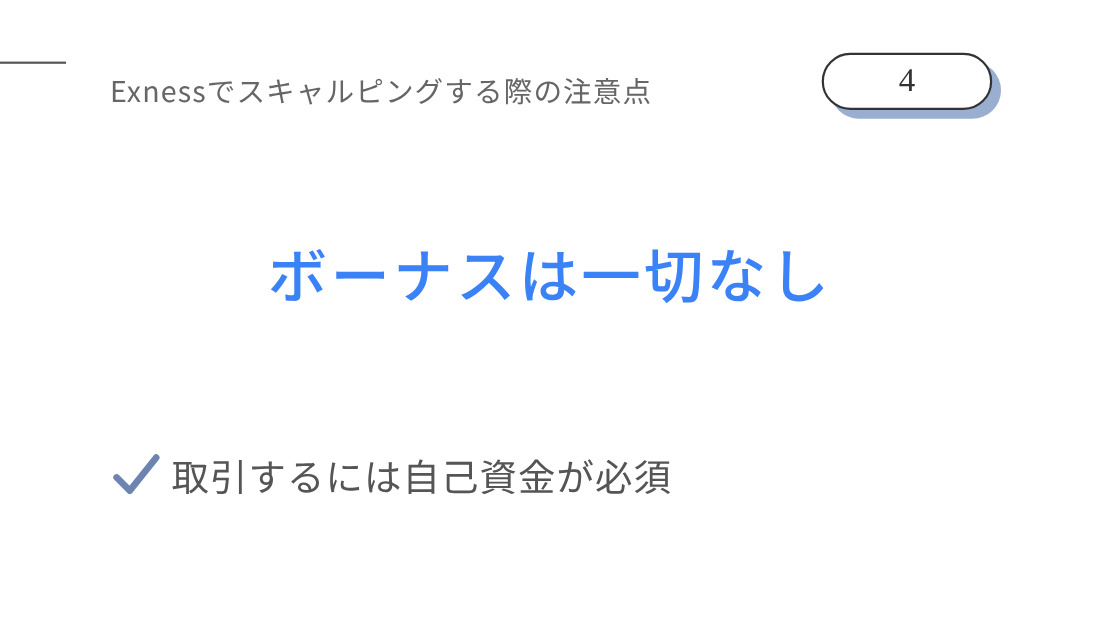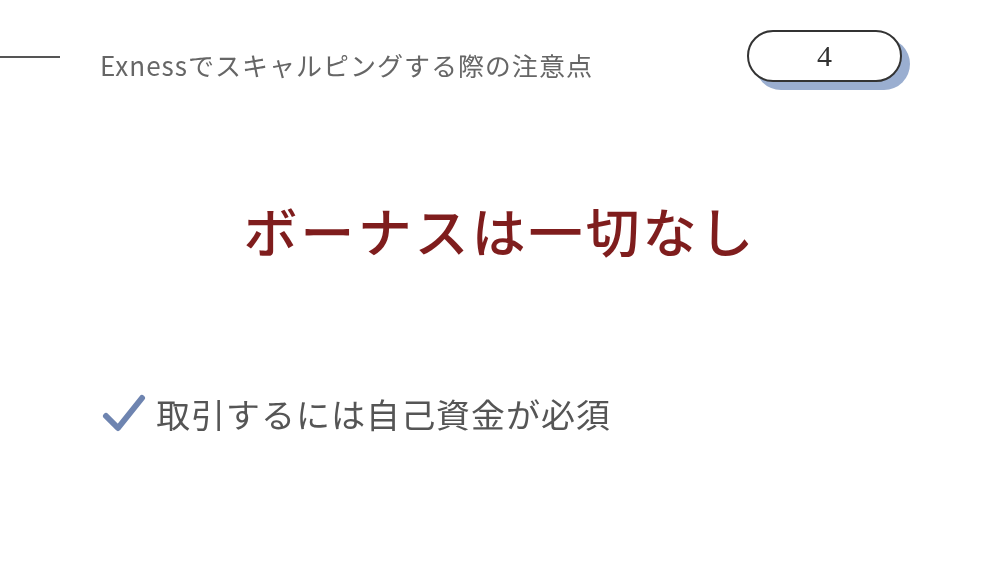--- a/index.html
+++ b/index.html
@@ -11,21 +11,21 @@
       width: 1000px;
       height: 580px;
       background: #ffffff;
       font-family: "Hiragino Sans", "Hiragino Kaku Gothic ProN", "Noto Sans JP", "Yu Gothic", Meiryo, sans-serif;
       position: relative;
       overflow: hidden;
     }
     .header {
       display: flex;
       align-items: center;
-      padding-top: 38px;
+      padding-top: 56px;
       padding-right: 40px;
       position: relative;
     }
     .header-line {
       width: 60px;
       height: 2px;
       background: #555555;
       position: absolute;
       left: 0;
       top: 56px;
@@ -66,21 +66,21 @@
     }
     .badge-number {
       font-size: 30px;
       font-weight: 500;
       color: #333333;
       font-family: Georgia, "Times New Roman", serif;
     }
     .main-title {
       text-align: center;
       font-size: 54px;
-      color: #7f1d1d;
+      color: #3b82f6;
       font-weight: 500;
       margin-top: 100px;
       letter-spacing: 3px;
     }
     .points {
       margin-top: 120px;
       padding-left: 100px;
     }
     .point-item {
       display: flex;

